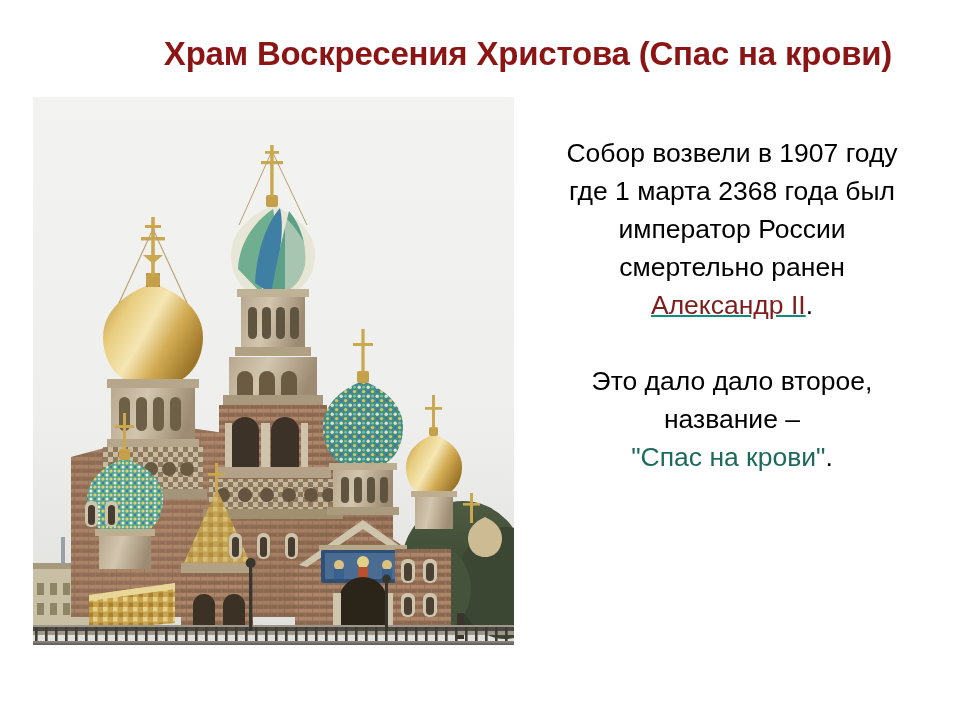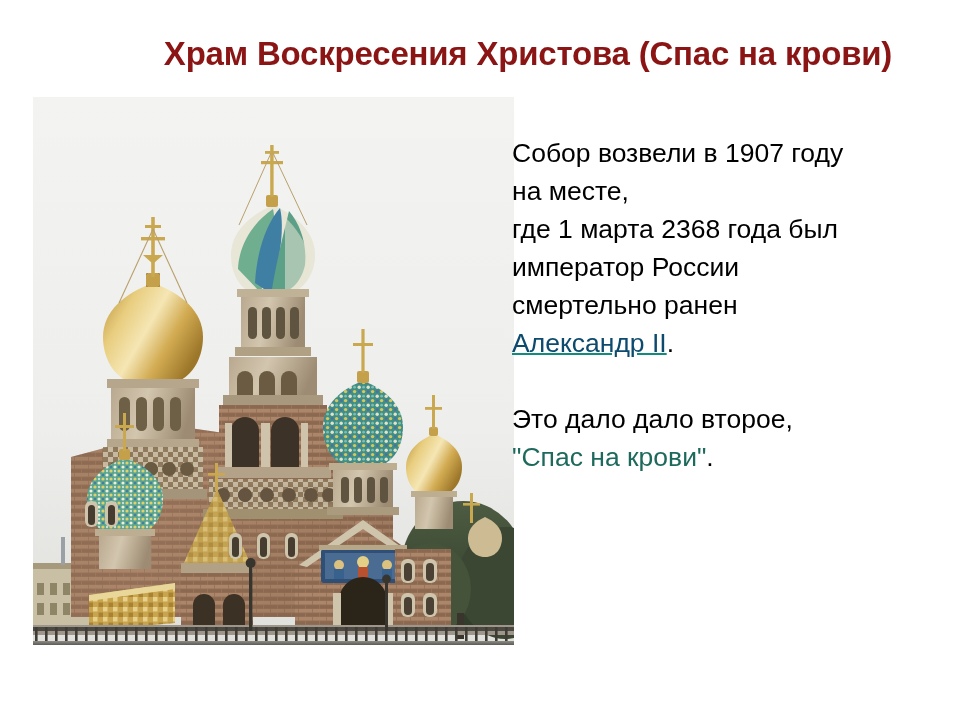--- a/index.html
+++ b/index.html
@@ -53,29 +53,30 @@
     position: absolute;
     inset: 0;
   }
 
   
   #body-text {
     position: absolute;
     left: 512px;
     top: 134px;
     width: 440px;
+    text-align: center;
     font-family: "Liberation Sans", sans-serif;
     font-size: 26.5px;
     line-height: 38px;
     color: #000000;
   }
   #body-text .para { margin: 0; }
   #body-text .spacer { height: 38px; }
   .link {
-    color: #0c4a6e;
+    color: #7f1d1d;
     text-decoration-color: #0f8b80;
     text-underline-offset: 1px;
   }
   .teal {
     color: #1d6a5c;
   }
   .blk { color: #000000; }
 </style>
 </head>
 <body>
@@ -462,29 +463,29 @@
           <circle cx="353.5" cy="482" r="4.4"></circle>
         </g>
       </g>
     </svg>
   </div>
 
   <div id="body-text">
 
     <div class="para">
       <div>Собор возвели в 1907 году</div>
-      <div>на месте,</div>
       <div>где 1 марта 2368 года был</div>
       <div>император России</div>
       <div>смертельно ранен</div>
       <div><a class="link" href="#">Александр II</a><span class="blk">.</span></div>
     </div>
 
     <div class="spacer"></div>
 
     <div class="para">
       <div>Это дало дало второе,</div>
+      <div>название –</div>
       <div><span class="teal">"Спас на крови"</span><span class="blk">.</span></div>
     </div>
 
   </div>
 
 </div>
 
 </body></html>

